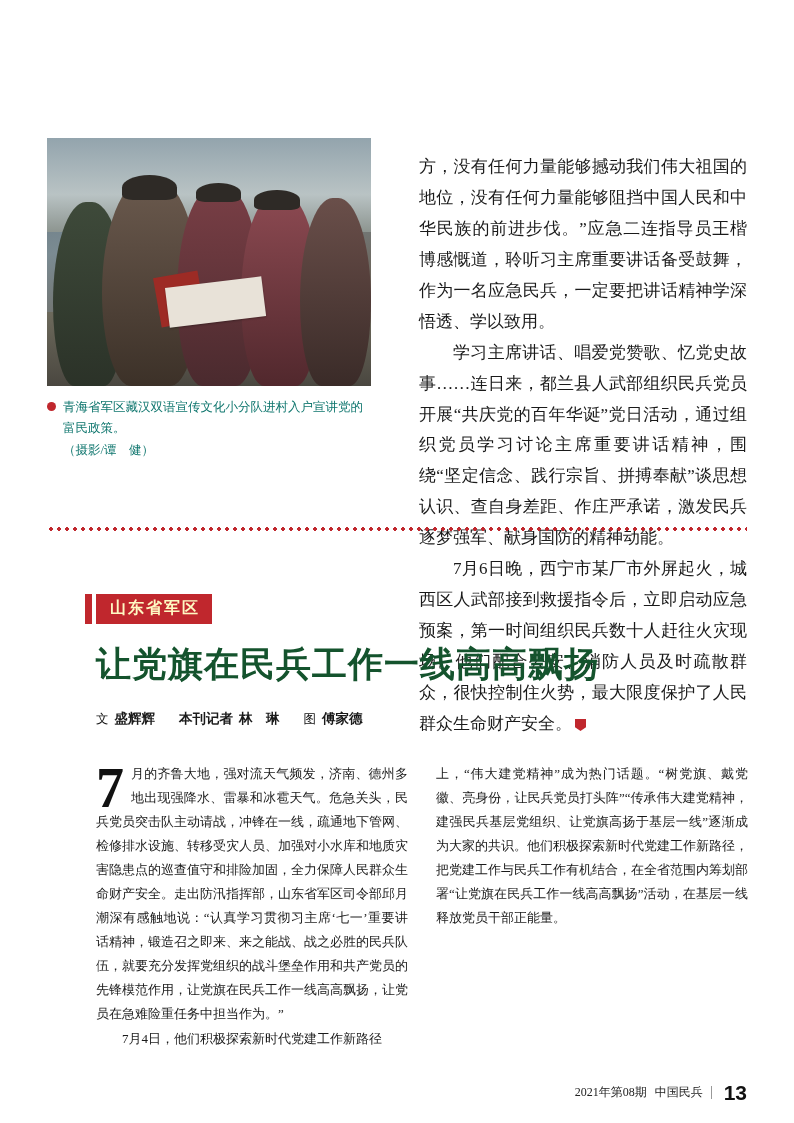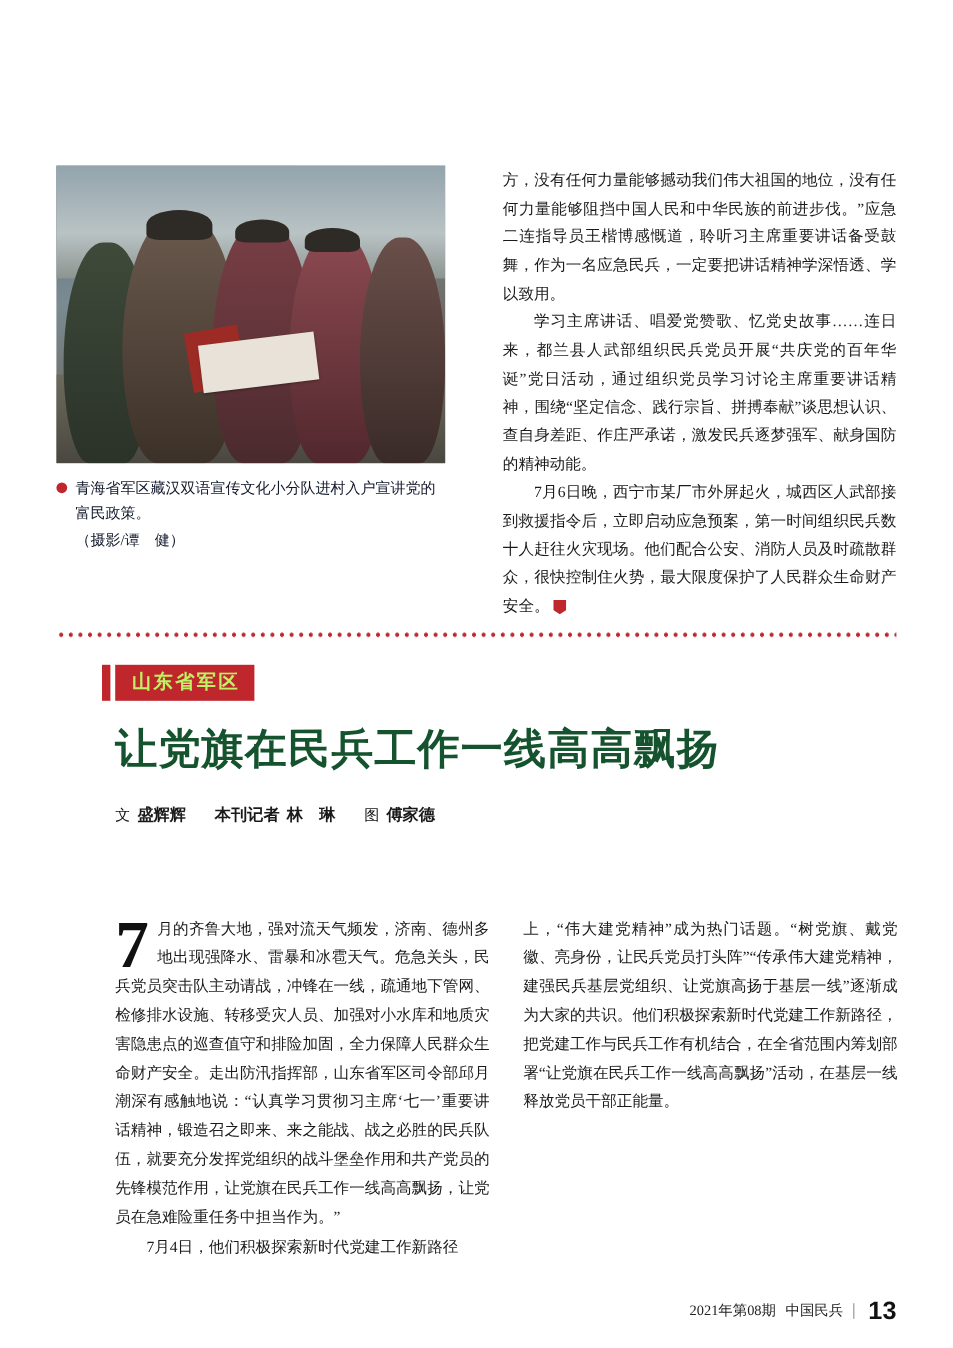--- a/index.html
+++ b/index.html
@@ -79,44 +79,44 @@
     position: absolute;
     left: 34%; top: 55%;
     width: 14%; height: 20%;
     background: #9d2b25;
     transform: rotate(-10deg);
   }
   .caption {
     margin-top: 11px;
     font-size: 12.5px;
     line-height: 1.65;
-    color: #0f172a;
+    color: #0f766e;
     position: relative;
     padding-left: 16px;
     width: 308px;
   }
   .caption .bullet {
     position: absolute;
     left: 0; top: 5px;
     width: 9px; height: 9px;
     border-radius: 50%;
     background: #c0272d;
   }
   .caption .credit {
     display: block;
     margin-top: 2px;
     padding-right: 8px;
   }
 
   .top-text-col {
     position: absolute;
     left: 372px;
-    top: 0;
+    top: 14px;
     width: 328px;
-    font-size: 13px;
+    font-size: 17px;
     line-height: 1.82;
     text-align: justify;
     text-justify: inter-ideograph;
   }
   .top-text-col p { margin: 0 0 0 0; text-indent: 2em; }
   .top-text-col p.noindent { text-indent: 0; }
   .end-mark {
     display: inline-block;
     width: 11px; height: 12px;
     background: #c0272d;
@@ -145,27 +145,28 @@
   .art-head {
     position: absolute;
     left: 96px;
     top: 554px;
     width: 652px;
   }
   .kicker {
     display: inline-flex;
     align-items: center;
     background: #c0272d;
-    color: #bef264;
+    color: #fef9c3;
     font-family: "Liberation Sans", sans-serif;
     font-size: 16px;
     font-weight: bold;
     letter-spacing: 2px;
     padding: 4px 12px 5px 14px;
     position: relative;
+    margin-top: 40px;
   }
   .kicker::before {
     content: "";
     position: absolute;
     left: -11px; top: 0;
     width: 7px; height: 100%;
     background: #c0272d;
   }
   .headline {
     margin-top: 17px;

